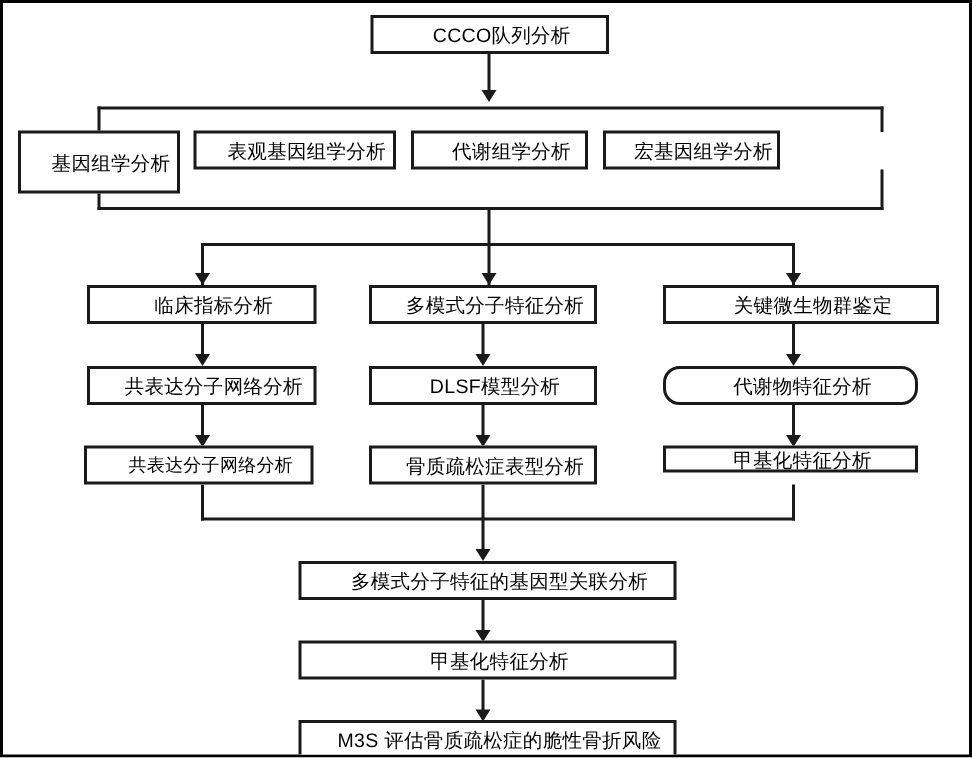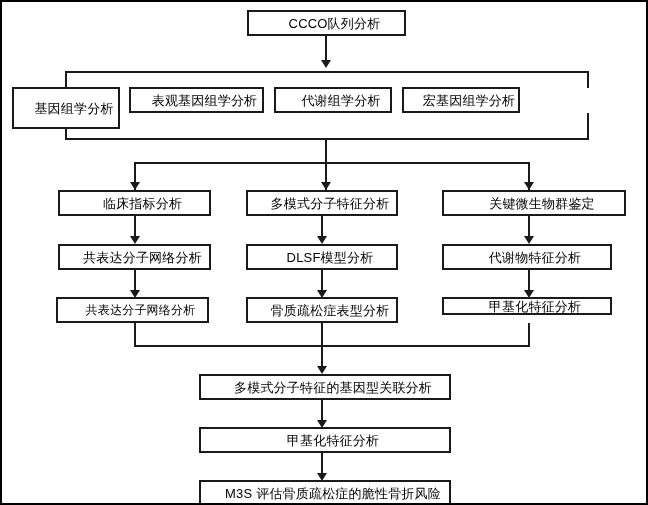--- a/index.html
+++ b/index.html
@@ -128,21 +128,21 @@
   <div class="node" style="left:244px; top:295px; width:152px; height:26px;">
     <span>骨质疏松症表型分析</span>
   </div>
 
   <div class="node" style="left:440px; top:188px; width:184px; height:26px;">
     <span>关键微生物群鉴定</span>
   </div>
   <div class="edge v" style="left:526px; top:214px; height:26px;"></div>
   <div class="arrow" style="left:522px; top:234px;"></div>
 
-  <div class="node" style="left:440px; top:242px; width:170px; height:26px;">
+  <div class="node" style="left:440px; top:242px; width:170px; height:26px;border-radius:11px;">
     <span>代谢物特征分析</span>
   </div>
   <div class="edge v" style="left:526px; top:268px; height:26px;"></div>
   <div class="arrow" style="left:522px; top:288px;"></div>
 
   <div class="node" style="left:440px; top:295px; width:170px; height:18px;">
     <span>甲基化特征分析</span>
   </div>
 
   <div class="edge v" style="left:132px; top:321px; height:24px;"></div>

